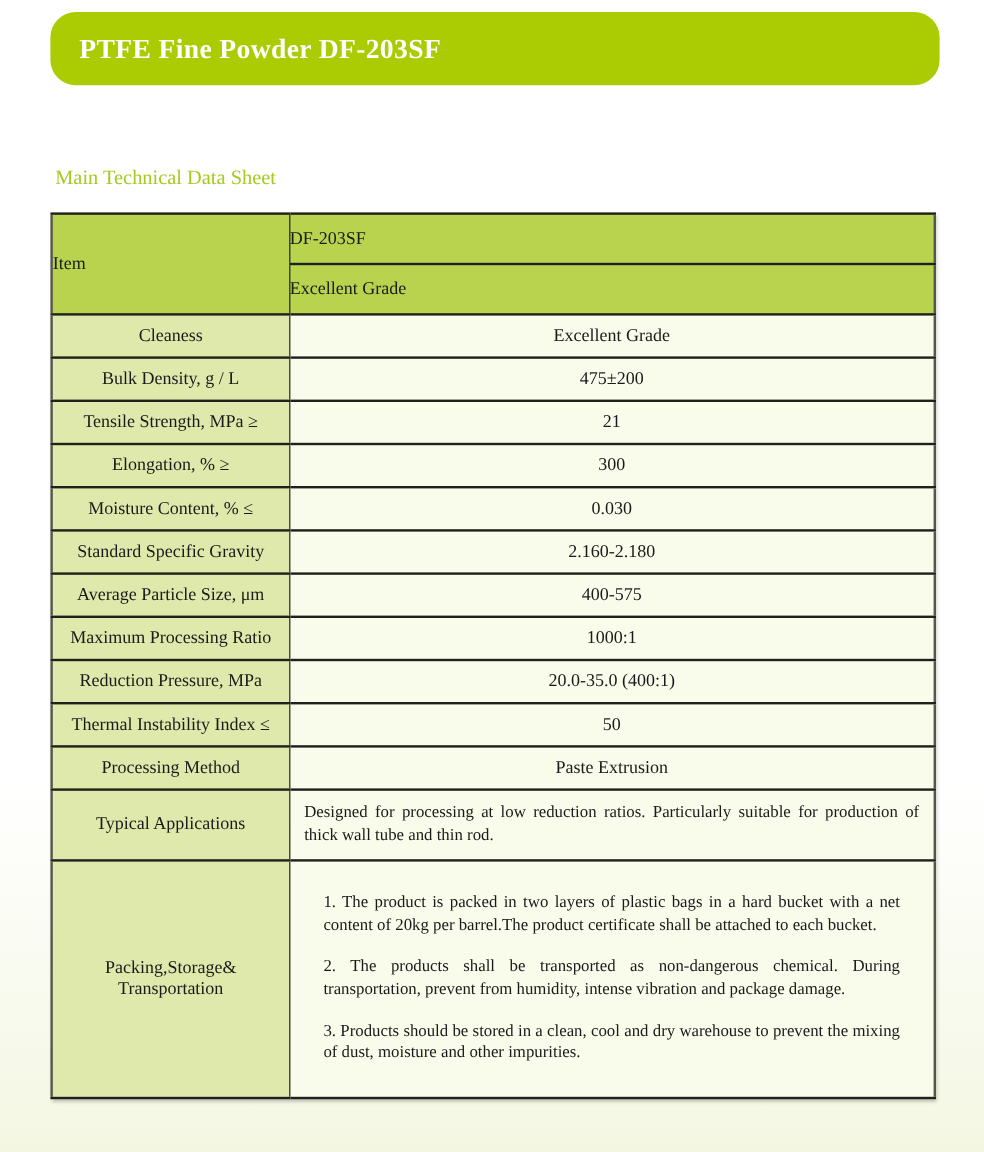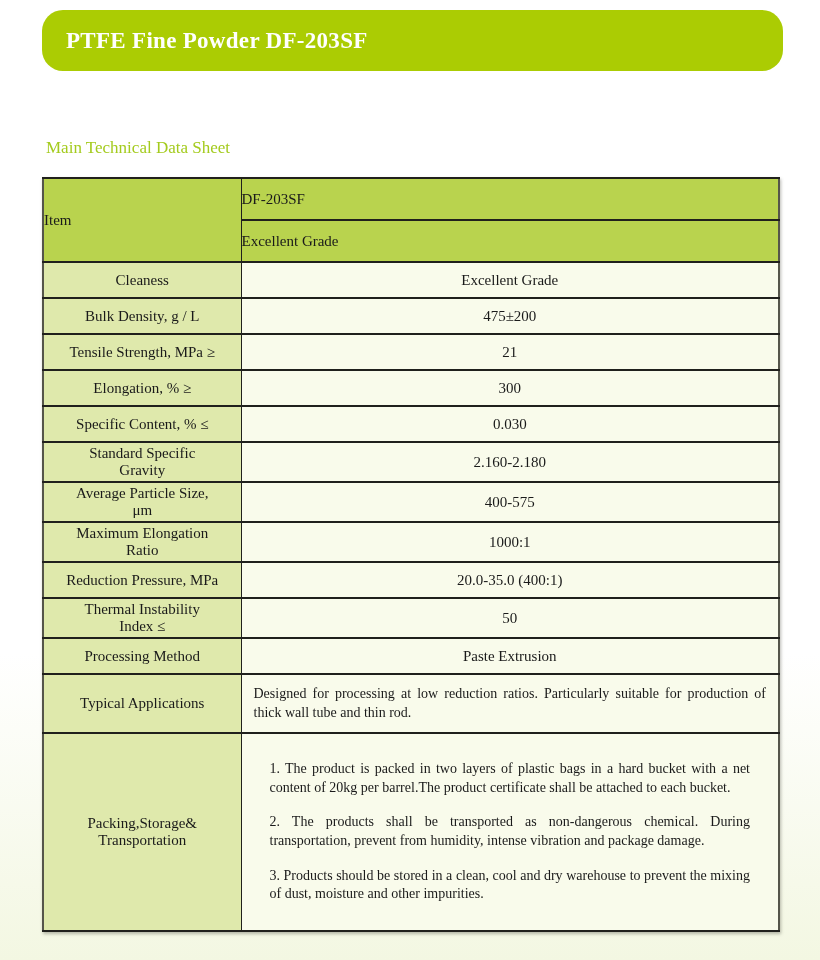--- a/index.html
+++ b/index.html
@@ -67,21 +67,21 @@
     text-align: left;
     height: 42px;
     font-family: Liberation Serif, serif;
   }
   thead tr:last-child th { border-bottom-width: 2px; }
   td.label-cell {
     background: var(--label-cell-green);
     text-align: center;
     height: 36px;
     white-space: pre-line;
-    padding: 2px 22px;
+    padding: 2px 12px;
   }
   td.value-cell {
     background: var(--value-cell-ivory);
     padding: 2px 10px;
   }
   td.value-cell.centered { text-align: center; }
   td.value-cell.para {
     text-align: justify;
     font-size: 14px;
     line-height: 1.33;
@@ -124,33 +124,33 @@
       </tr>
       <tr>
         <td class="label-cell">Tensile Strength, MPa ≥</td>
         <td class="value-cell centered">21</td>
       </tr>
       <tr>
         <td class="label-cell">Elongation, % ≥</td>
         <td class="value-cell centered">300</td>
       </tr>
       <tr>
-        <td class="label-cell">Specific Content, % ≤</td>
+        <td class="label-cell">Moisture Content, % ≤</td>
         <td class="value-cell centered">0.030</td>
       </tr>
       <tr>
         <td class="label-cell">Standard Specific Gravity</td>
         <td class="value-cell centered">2.160-2.180</td>
       </tr>
       <tr>
         <td class="label-cell">Average Particle Size, μm</td>
         <td class="value-cell centered">400-575</td>
       </tr>
       <tr>
-        <td class="label-cell">Maximum Elongation Ratio</td>
+        <td class="label-cell">Maximum Processing Ratio</td>
         <td class="value-cell centered">1000:1</td>
       </tr>
       <tr>
         <td class="label-cell">Reduction Pressure, MPa</td>
         <td class="value-cell centered">20.0-35.0 (400:1)</td>
       </tr>
       <tr>
         <td class="label-cell">Thermal Instability Index ≤</td>
         <td class="value-cell centered">50</td>
       </tr>

